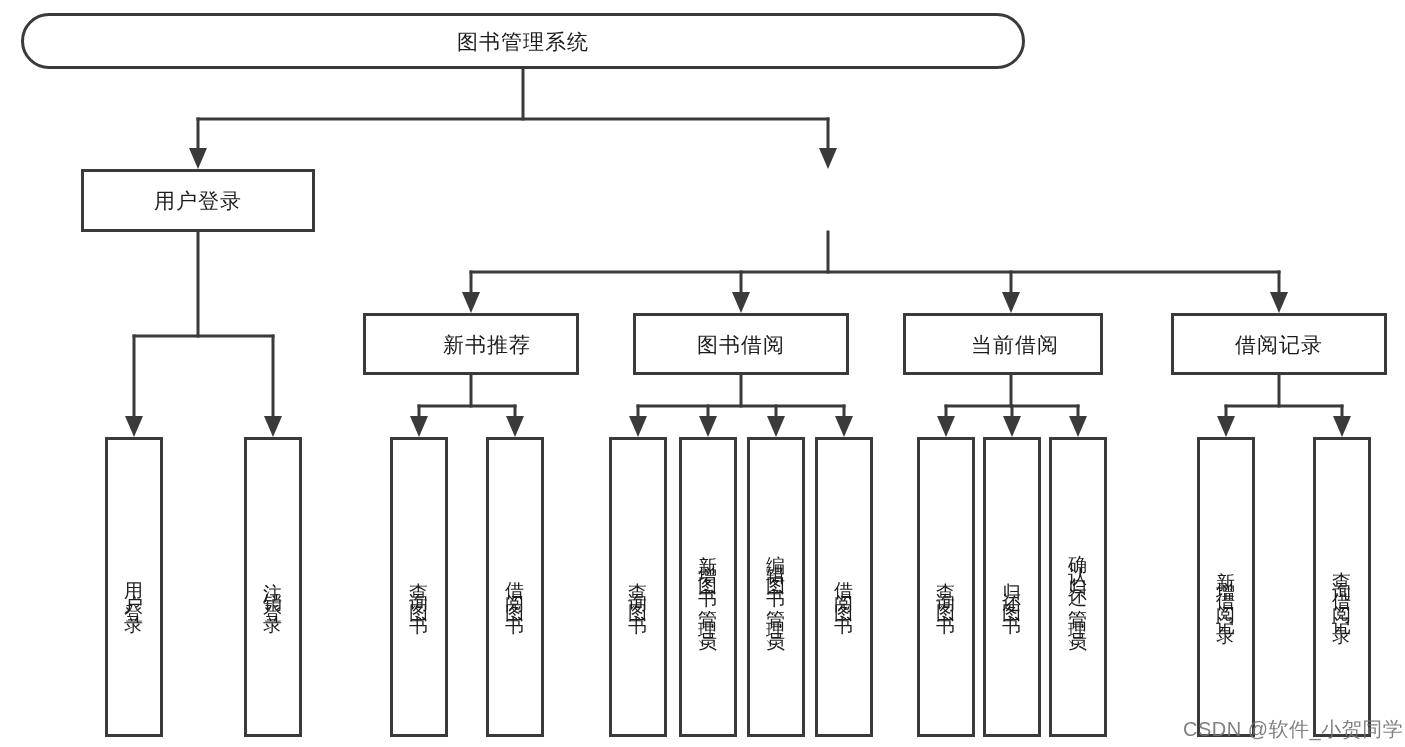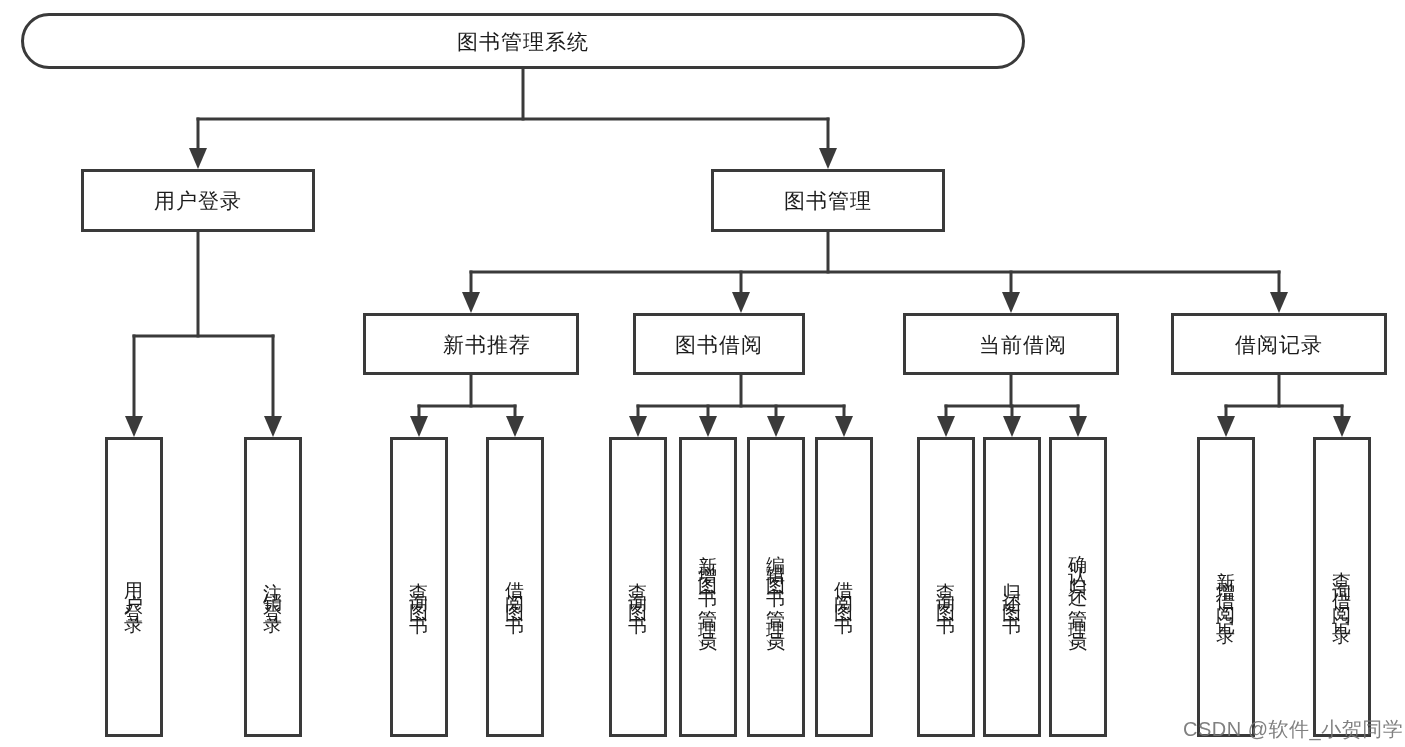--- a/index.html
+++ b/index.html
@@ -113,25 +113,24 @@
       <polygon points="1069,416 1087,416 1078,437" fill="#3a3a3a"></polygon>
       <line x1="1226" y1="406" x2="1226" y2="419" stroke="#3a3a3a" stroke-width="3" stroke-linecap="square"></line>
       <polygon points="1217,416 1235,416 1226,437" fill="#3a3a3a"></polygon>
       <line x1="1342" y1="406" x2="1342" y2="419" stroke="#3a3a3a" stroke-width="3" stroke-linecap="square"></line>
       <polygon points="1333,416 1351,416 1342,437" fill="#3a3a3a"></polygon>
     </svg>
 
   <div class="node hnode" style="left:21px; top:13px; width:1004px; height:56px;border-radius:28px;">图书管理系统</div>
 
   <div class="node hnode" style="left:81px; top:169px; width:234px; height:63px;">用户登录</div>
-  <div class="node hnode" style="left:711px; top:169px; width:234px; height:63px;">图书管理</div>
 
   <div class="node hnode" style="left:363px; top:313px; width:216px; height:62px;padding-left:32px;">新书推荐</div>
-  <div class="node hnode" style="left:633px; top:313px; width:172px; height:62px;">图书借阅</div>
-  <div class="node hnode" style="left:903px; top:313px; width:216px; height:62px;padding-left:24px;">当前借阅</div>
+  <div class="node hnode" style="left:633px; top:313px; width:216px; height:62px;">图书借阅</div>
+  <div class="node hnode" style="left:903px; top:313px; width:200px; height:62px;padding-left:24px;">当前借阅</div>
   <div class="node hnode" style="left:1171px; top:313px; width:216px; height:62px;">借阅记录</div>
 
   <div class="node vnode" style="left:105px; top:437px; width:58px; height:300px;">用户登录</div>
   <div class="node vnode" style="left:244px; top:437px; width:58px; height:300px;">注销登录</div>
 
   <div class="node vnode" style="left:390px; top:437px; width:58px; height:300px;">查询图书</div>
   <div class="node vnode" style="left:486px; top:437px; width:58px; height:300px;">借阅图书</div>
 
   <div class="node vnode" style="left:609px; top:437px; width:58px; height:300px;">查询图书</div>
   <div class="node vnode" style="left:679px; top:437px; width:58px; height:300px;">新增图书（管理员）</div>

